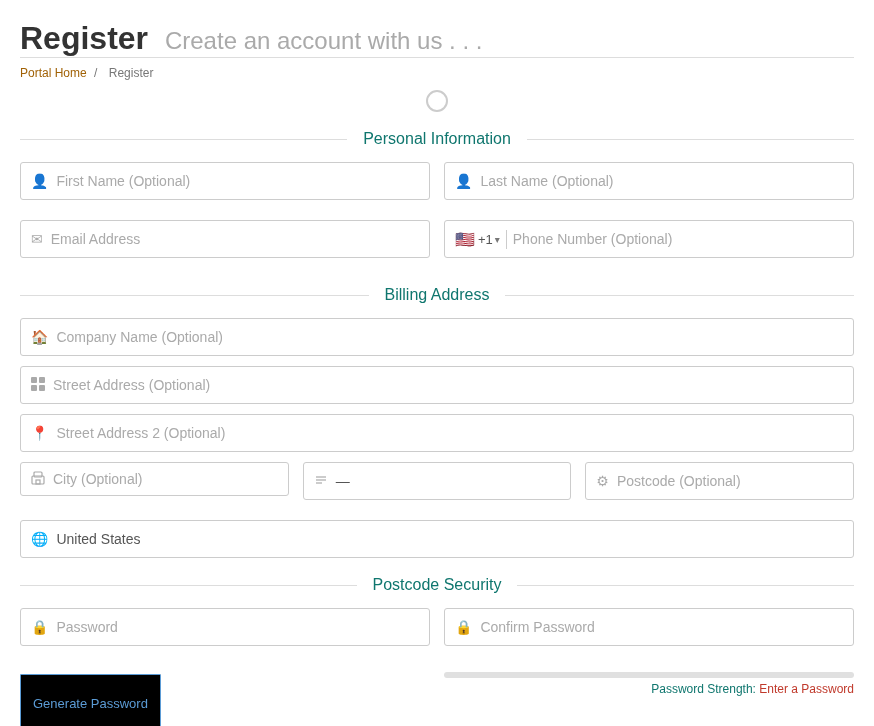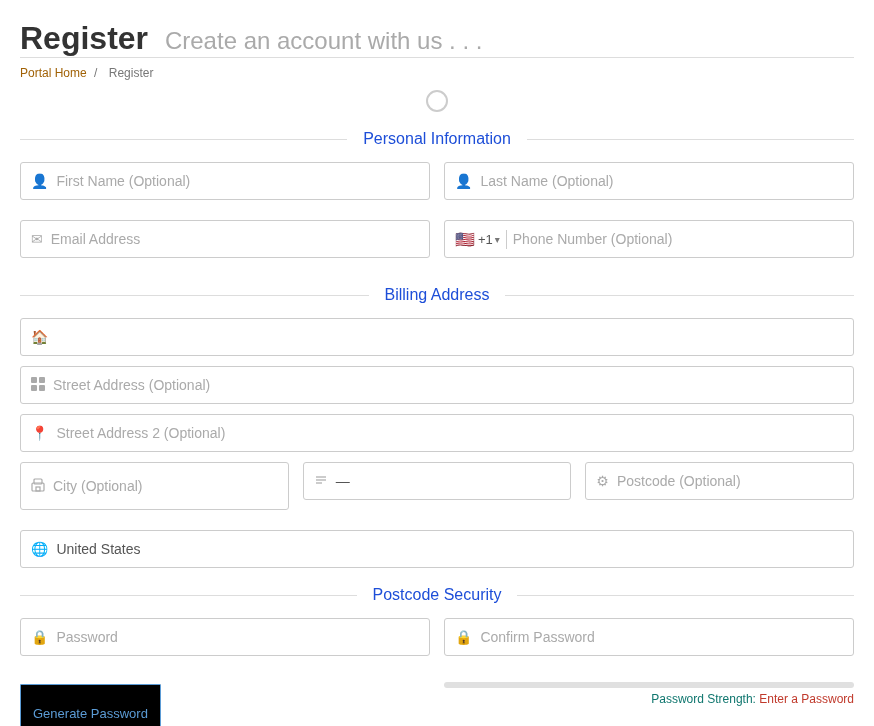--- a/index.html
+++ b/index.html
@@ -67,21 +67,21 @@
       content: '';
       flex: 1;
       height: 1px;
       background: #ddd;
     }
     .section-title {
       padding: 0 16px;
       font-size: 16px;
       font-weight: normal;
     }
-    .section-title.blue { color: #1d4ed8; }
+    .section-title.blue { color: #0f766e; }
     .form-row {
       display: flex;
       gap: 14px;
       margin-bottom: 10px;
     }
     .form-row .form-group {
       flex: 1;
     }
     .form-group {
       margin-bottom: 10px;
@@ -263,20 +263,21 @@
     </div>
   </div>
 
   <div class="section-divider">
     <div class="section-title blue">Billing Address</div>
   </div>
 
   <div class="form-group">
     <div class="input-wrapper">
       <span class="input-icon">🏠</span>
+      <input type="text" placeholder="Company Name (Optional)" style="">
     </div>
   </div>
 
   <div class="form-group">
     <div class="input-wrapper">
       <span class="input-icon">
         <svg width="14" height="14" viewBox="0 0 14 14" fill="#aaa">
           <rect x="0" y="0" width="6" height="6" rx="1"></rect>
           <rect x="8" y="0" width="6" height="6" rx="1"></rect>
           <rect x="0" y="8" width="6" height="6" rx="1"></rect>
@@ -289,21 +290,21 @@
 
   <div class="form-group">
     <div class="input-wrapper">
       <span class="input-icon">📍</span>
       <input type="text" placeholder="Street Address 2 (Optional)" style="">
     </div>
   </div>
 
   <div class="form-row" style="align-items:stretch;">
     <div class="form-group city-wrapper">
-      <div class="input-wrapper" style="height:48px;">
+      <div class="input-wrapper" style="height:34px;">
         <span class="input-icon">
           <svg width="14" height="14" viewBox="0 0 14 14" fill="none" stroke="#aaa" stroke-width="1.2">
             <rect x="1" y="5" width="12" height="8" rx="1"></rect>
             <rect x="3" y="1" width="8" height="5" rx="1"></rect>
             <rect x="5" y="9" width="4" height="4"></rect>
           </svg>
         </span>
         <input type="text" placeholder="City (Optional)" style="">
       </div>
     </div>

